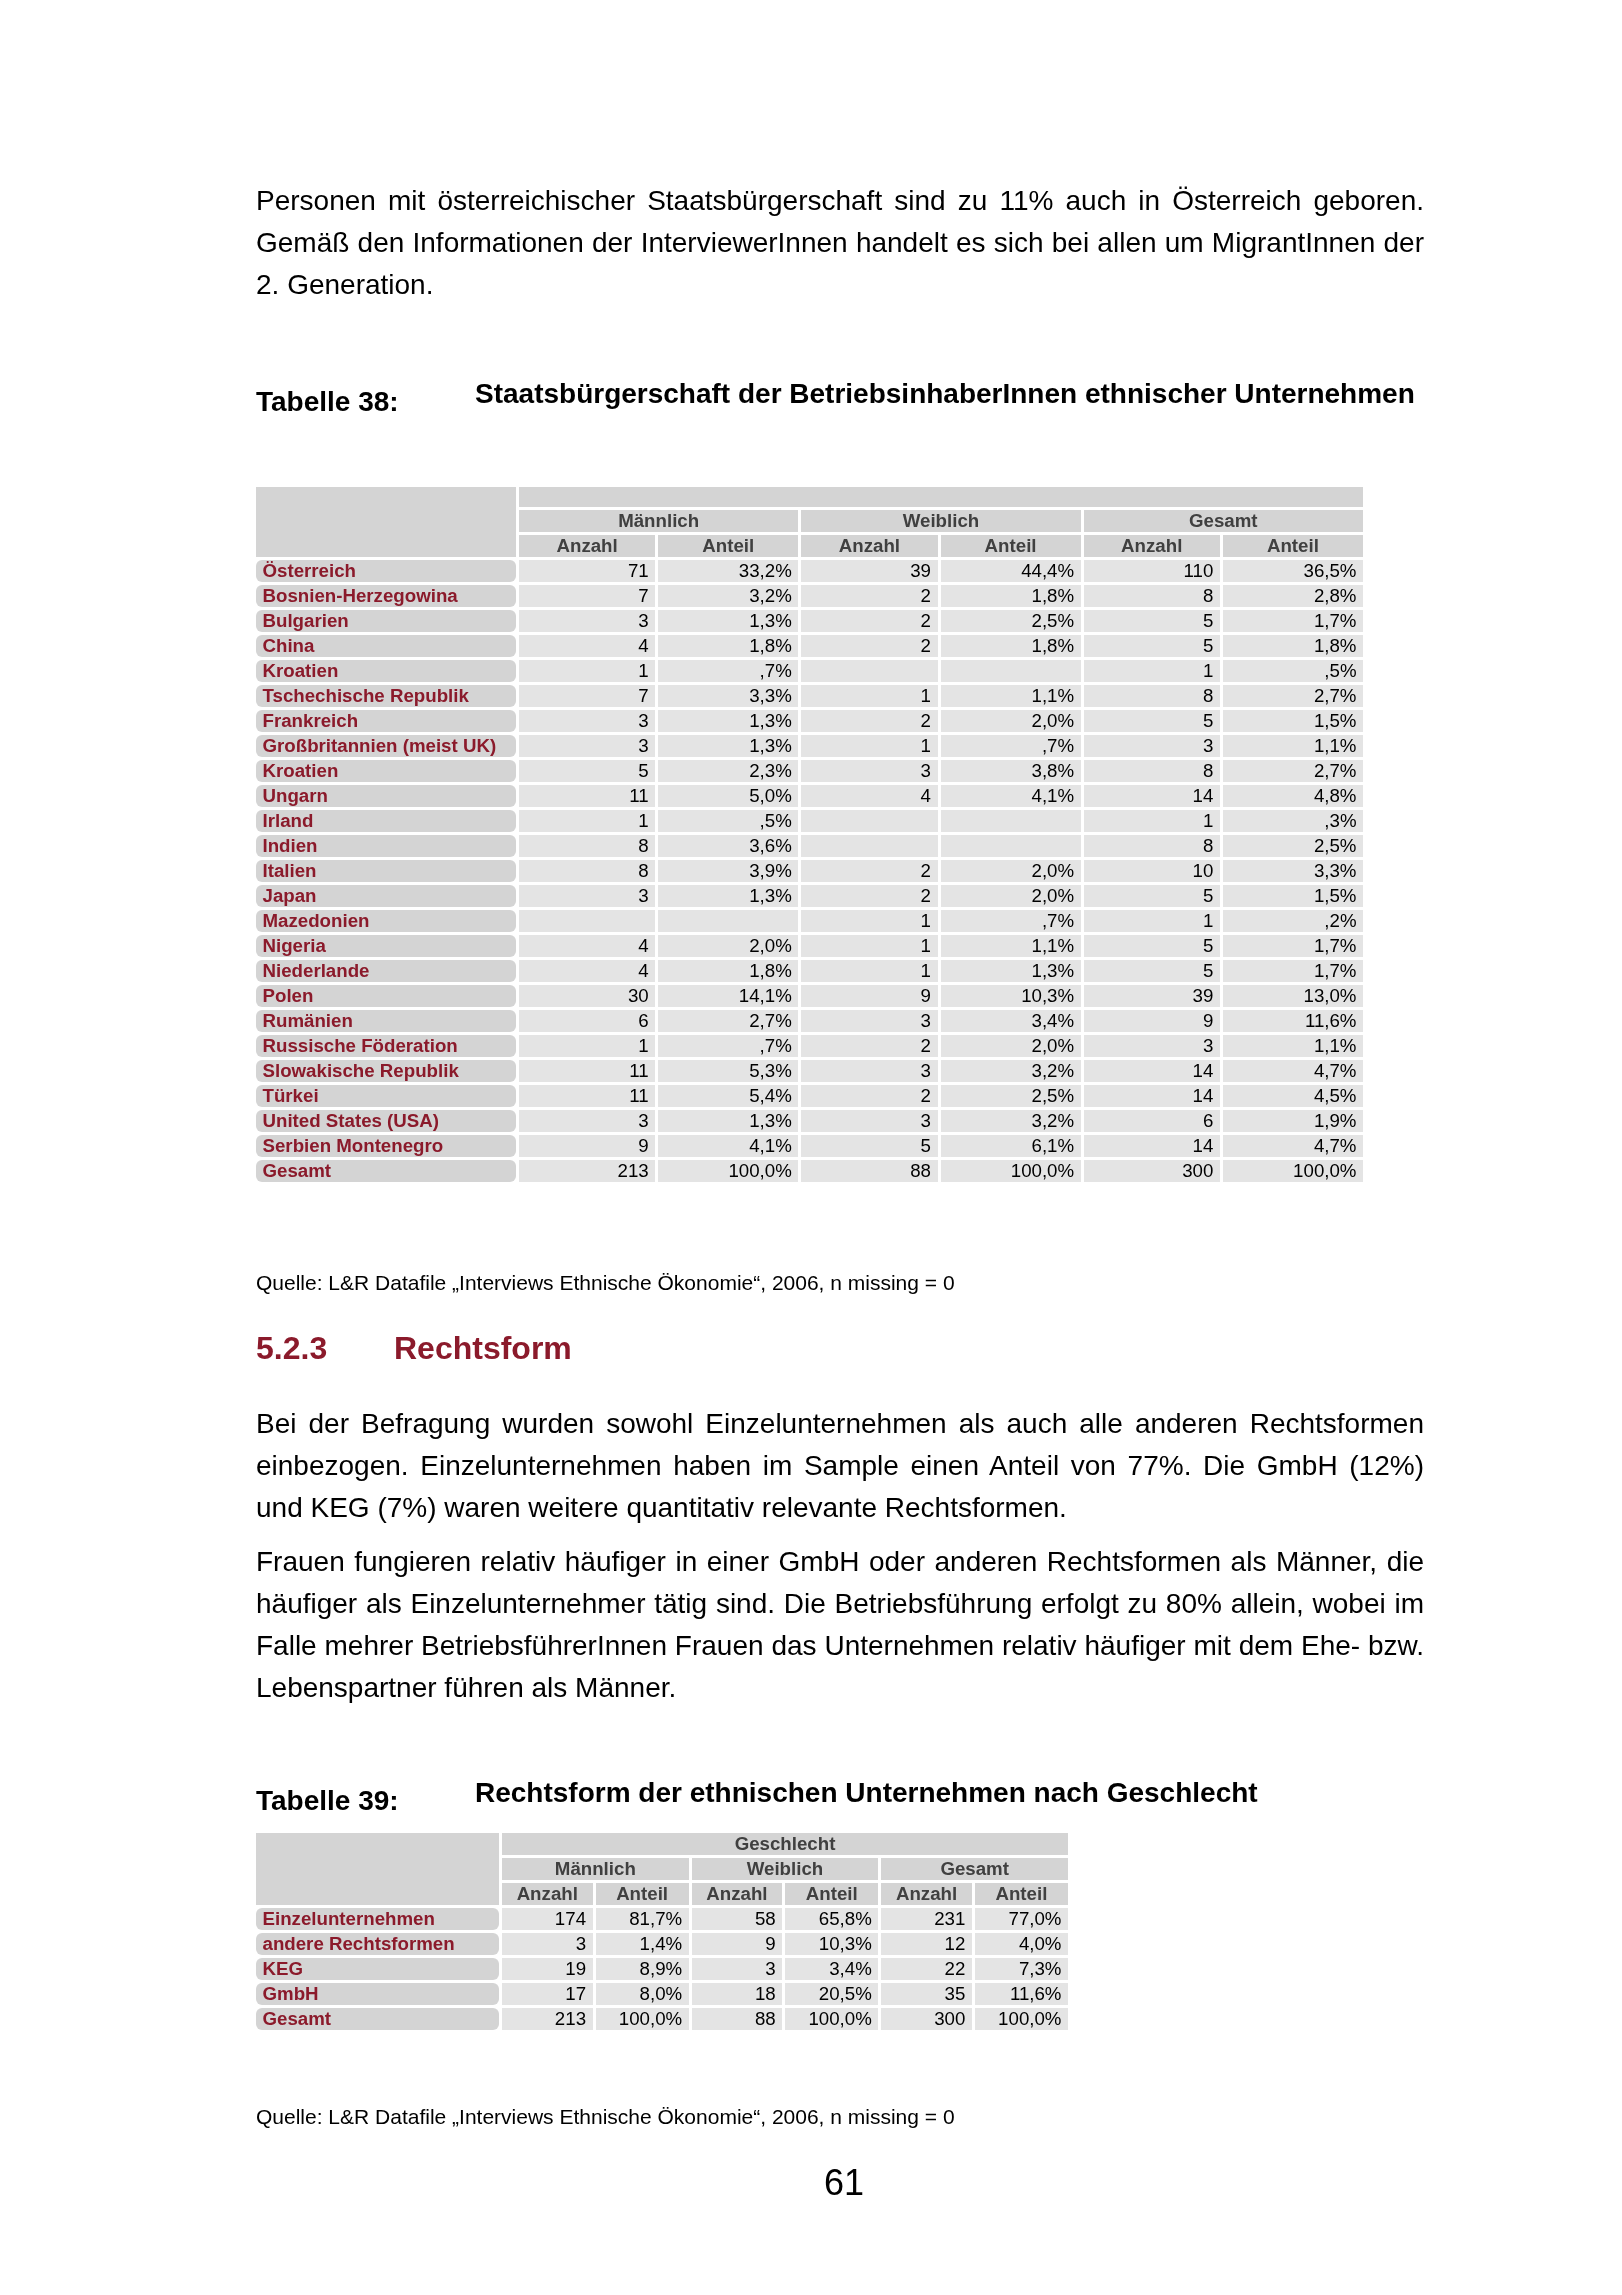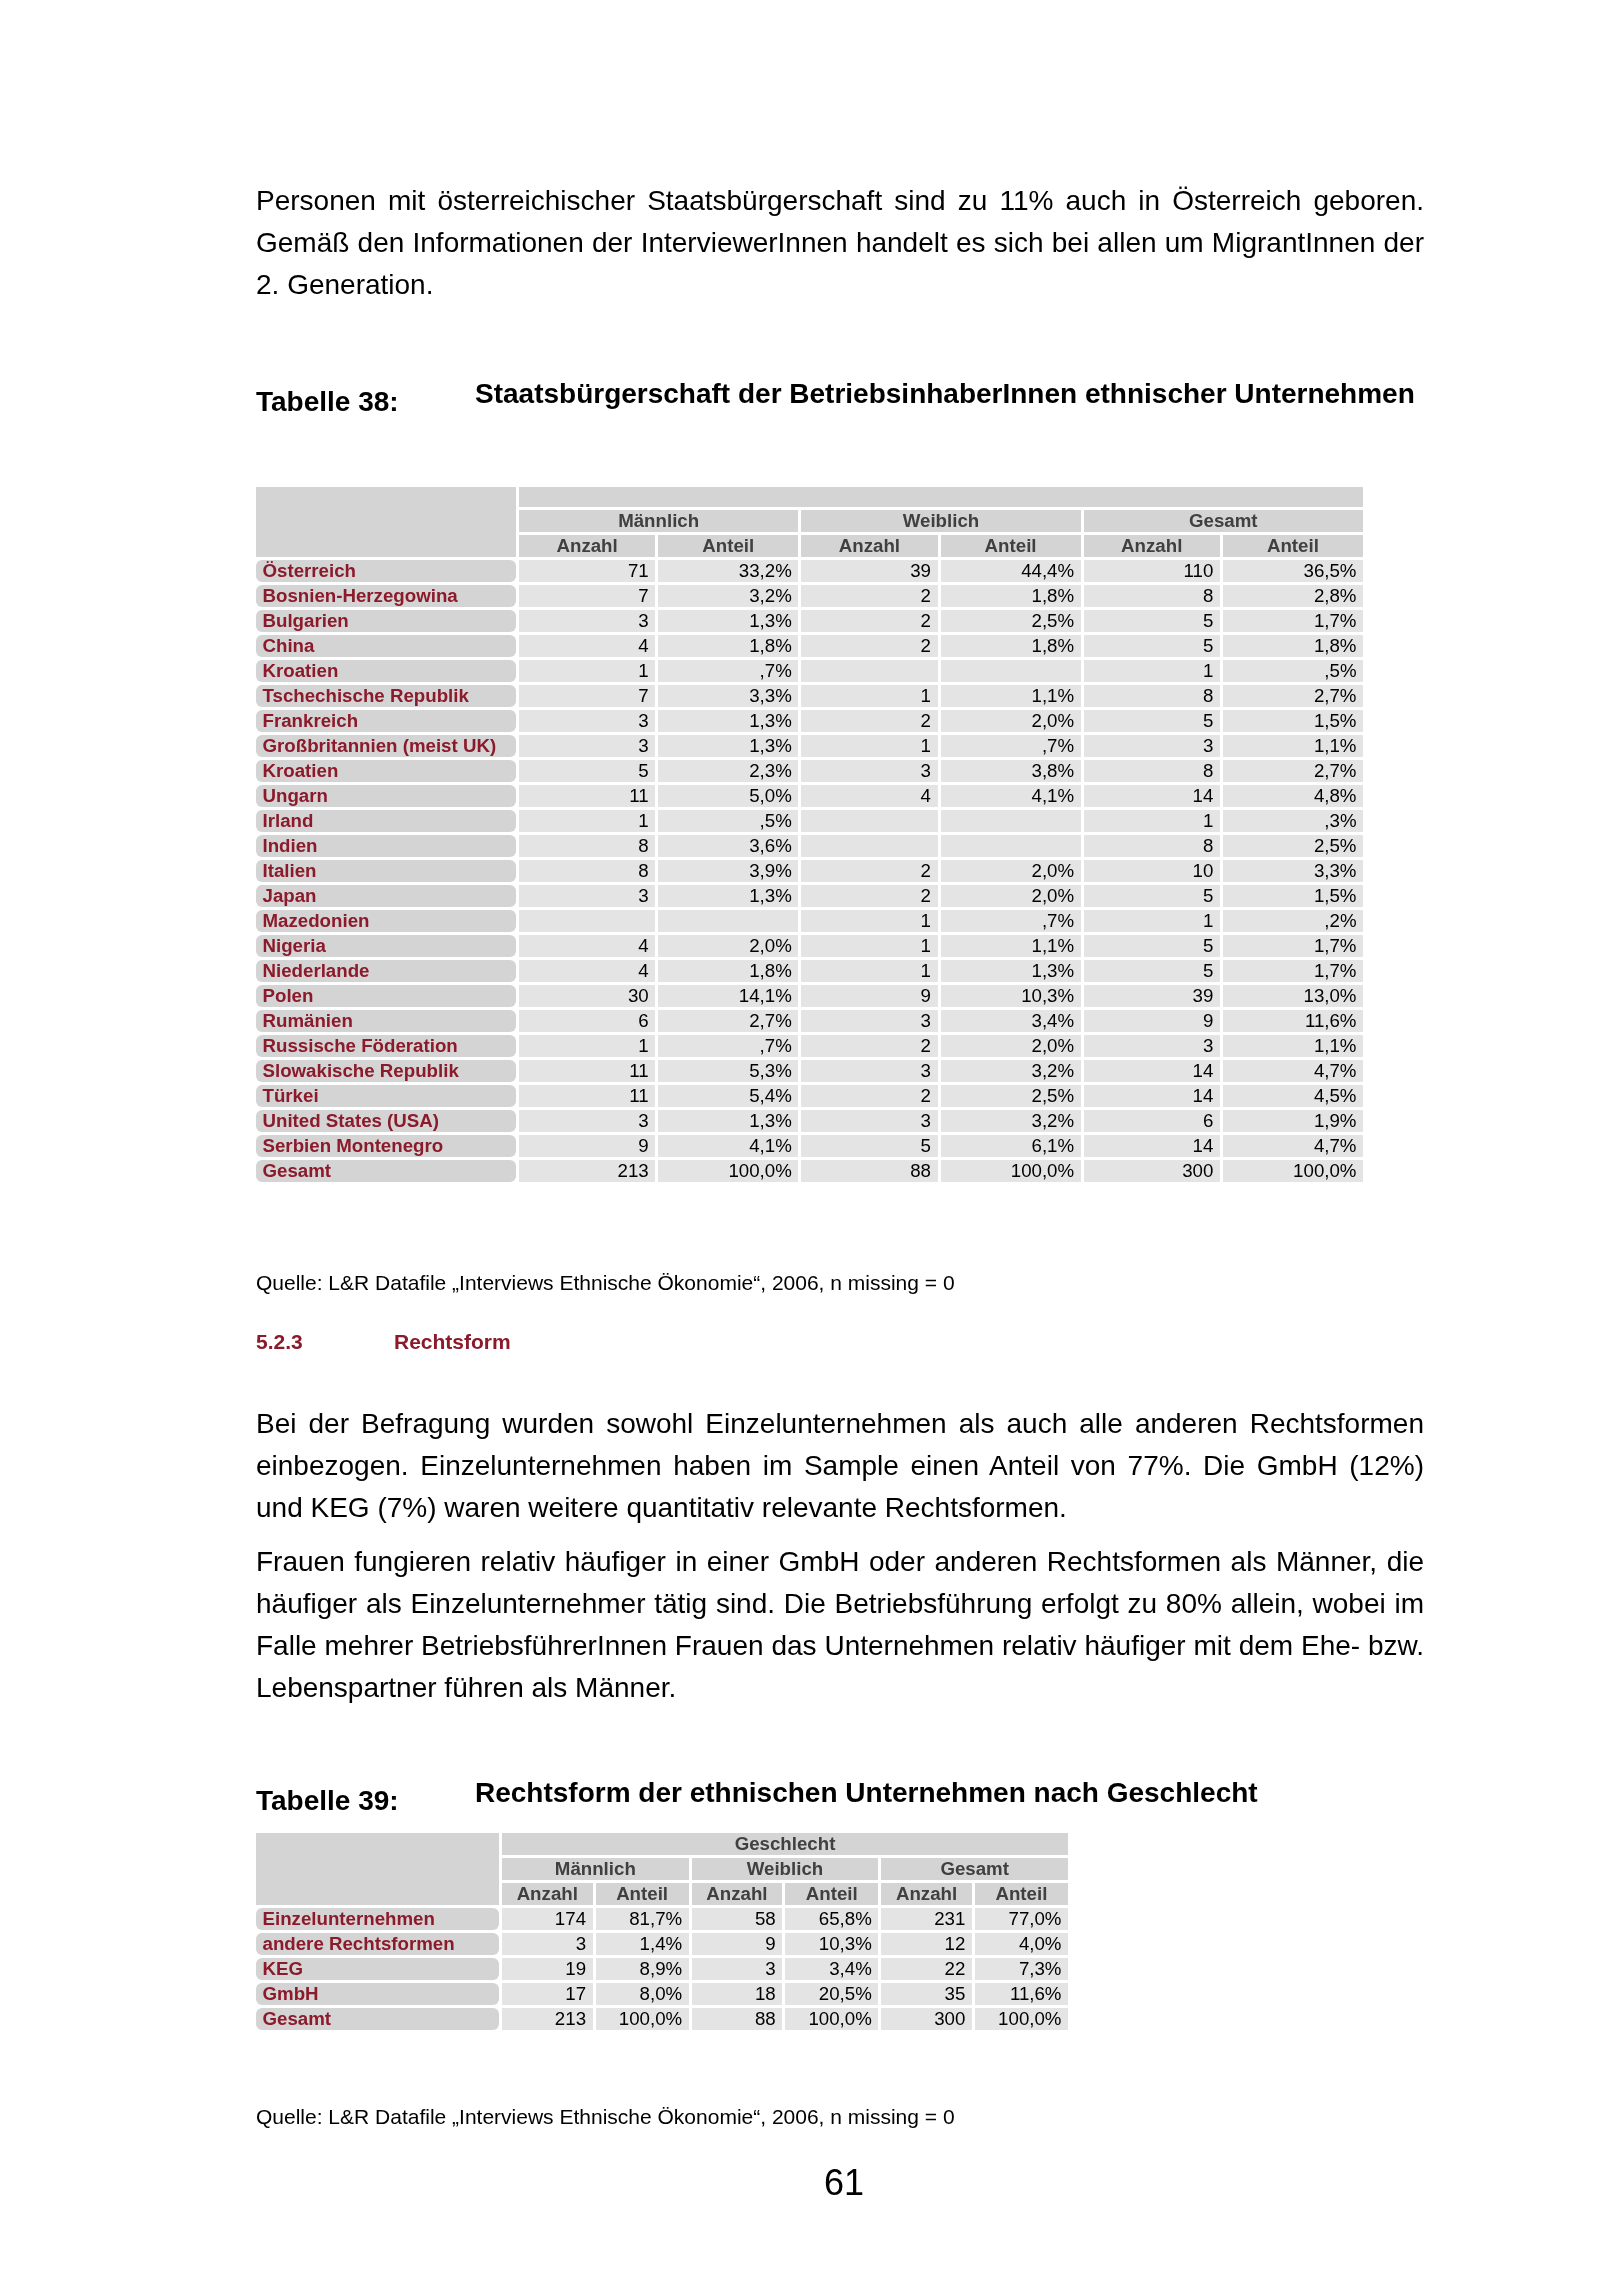--- a/index.html
+++ b/index.html
@@ -2,21 +2,21 @@
 <html style="font-size:13px"><head>
 <meta charset="utf-8">
 <style>
   html, body { margin:0; padding:0; background:#ffffff; }
   body { width:1622px; height:2295px; position:relative; font-family:"Liberation Sans", sans-serif; color:#000; }
   .para { position:absolute; left:256px; width:1168px; font-size:28px; line-height:42px; text-align:justify; }
   .caption { position:absolute; left:256px; width:1168px; font-size:28px; font-weight:bold; line-height:42px; }
   .caption .lbl { position:absolute; left:0; top:8px; }
   .caption .ttl { position:absolute; left:195px; width:973px; text-align:justify; text-align-last:left;margin-left:24px; }
   .source { position:absolute; left:256px; font-size:21px;margin-top:32px; }
-  .heading { position:absolute; left:256px; font-size:21px; font-weight:bold; color:#8b1a2b; }
+  .heading { position:absolute; left:256px; font-size:32px; font-weight:bold; color:#8b1a2b; }
   .heading .num { display:inline-block; width:138px; }
   .pagenum { position:absolute; left:824px; top:2162px; font-size:36px; }
 
   table.t { position:absolute; border-collapse:separate; border-spacing:3.2px; font-size:18.7px; }
   table.t td, table.t th { padding:0 6.5px; height:22px; line-height:22px; }
   table.t th { background:#d4d4d4; color:#404040; font-weight:bold; text-align:center; }
   table.t td.rowlab { background:#d4d4d4; color:#8b1a2b; font-weight:bold; text-align:left;border-radius:6px; }
   table.t td.val { background:#e4e4e4; text-align:right; }
   table.t th.corner { background:#d4d4d4; }
 </style>

